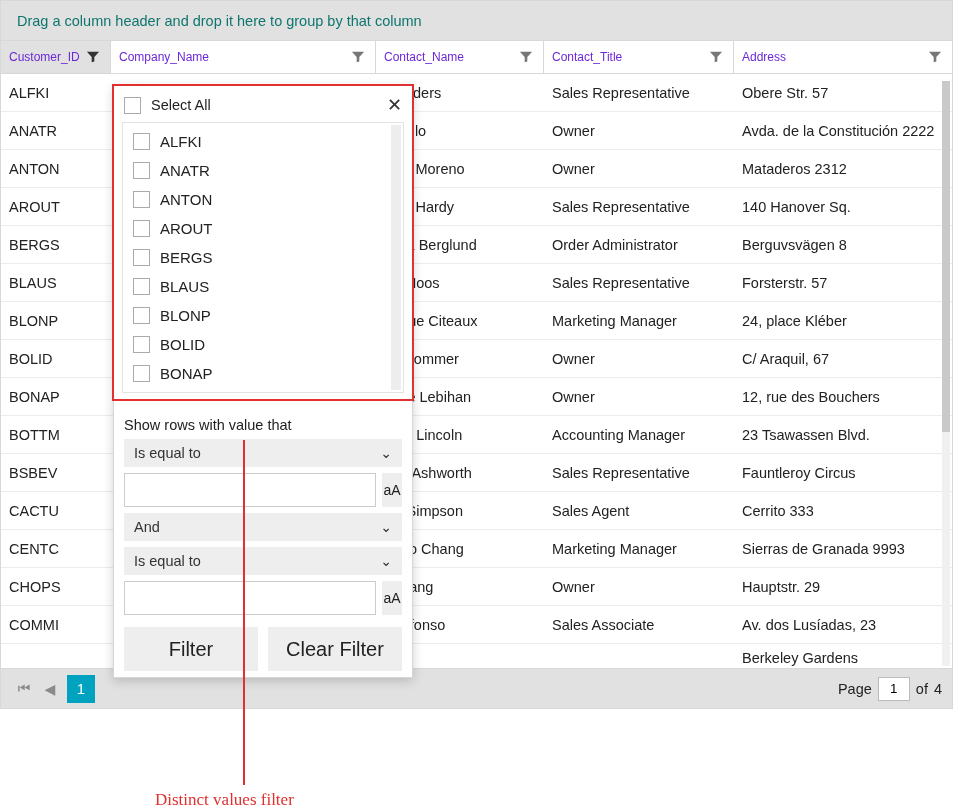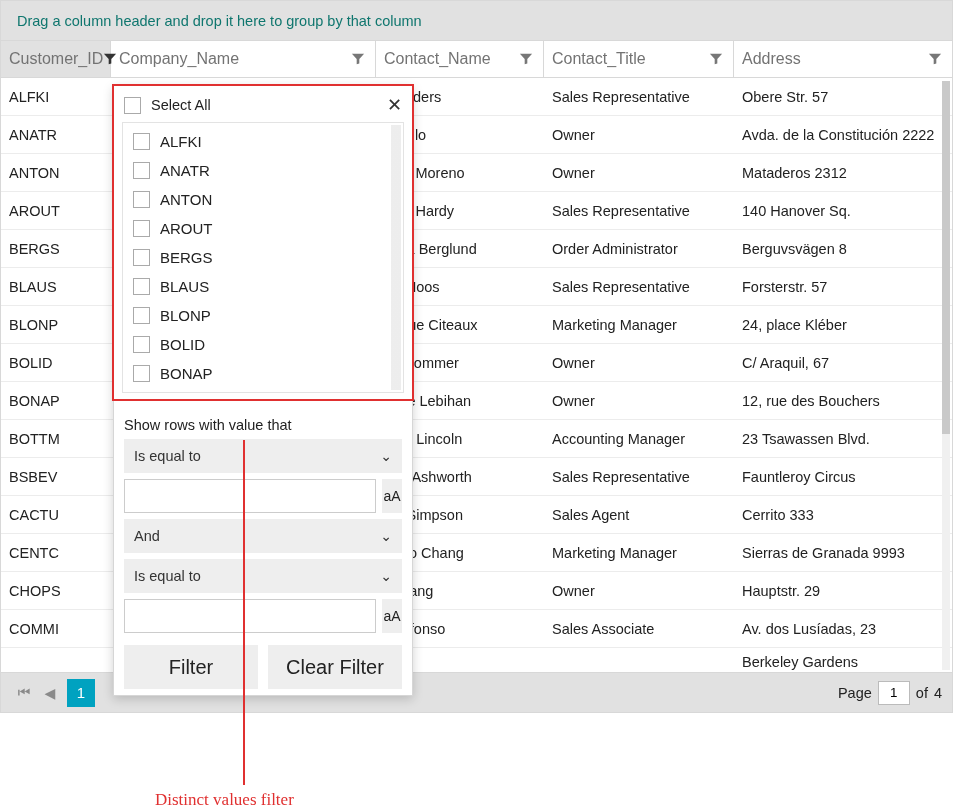--- a/index.html
+++ b/index.html
@@ -28,22 +28,22 @@
     display: flex;
     border-bottom: 1px solid #d8d8d8;
     background: #fff;
   }
   .hcell {
     display: flex;
     align-items: center;
     justify-content: space-between;
     padding: 9px 10px 9px 8px;
     border-right: 1px solid #d8d8d8;
-    font-size: 16px;
-    color: #737373;
+    font-size: 12px;
+    color: #6d28d9;
   }
   .hcell.cust { width: 110px; background:#e1e1e1; }
   .hcell.comp { width: 265px; text-align: right; }
   .hcell.cont  { width: 168px; }
   .hcell.title { width: 190px; }
   .hcell.addr  { flex: 1; border-right: none; }
 
   .filter-icon svg { width:14px; height:14px; display:block; }
   .filter-icon.active svg { fill:#333; }
   .filter-icon svg { fill:#777; }
@@ -147,21 +147,21 @@
     content:"";
     position:absolute; right:2px; top:2px; bottom:2px; width:10px;
     background:linear-gradient(#ccc,#ccc);
     opacity:.35;
   }
 
   .cond-section { padding: 4px 10px 0 10px; }
   .cond-label { padding: 4px 0 6px 0; }
   .combo {
     background:#eee;
-    height:34px;
+    height:28px;
     display:flex; align-items:center; justify-content:space-between;
     padding:0 10px;
     margin-bottom:6px;
     color:#333;
   }
   .combo .chev { font-size:14px; color:#333;}
   .txt-row { display:flex; gap:6px; margin-bottom:6px;}
   .txt-row input {
     flex:1; height:34px; border:1px solid #ccc; padding:0 8px;
     font-size:14.5px;

